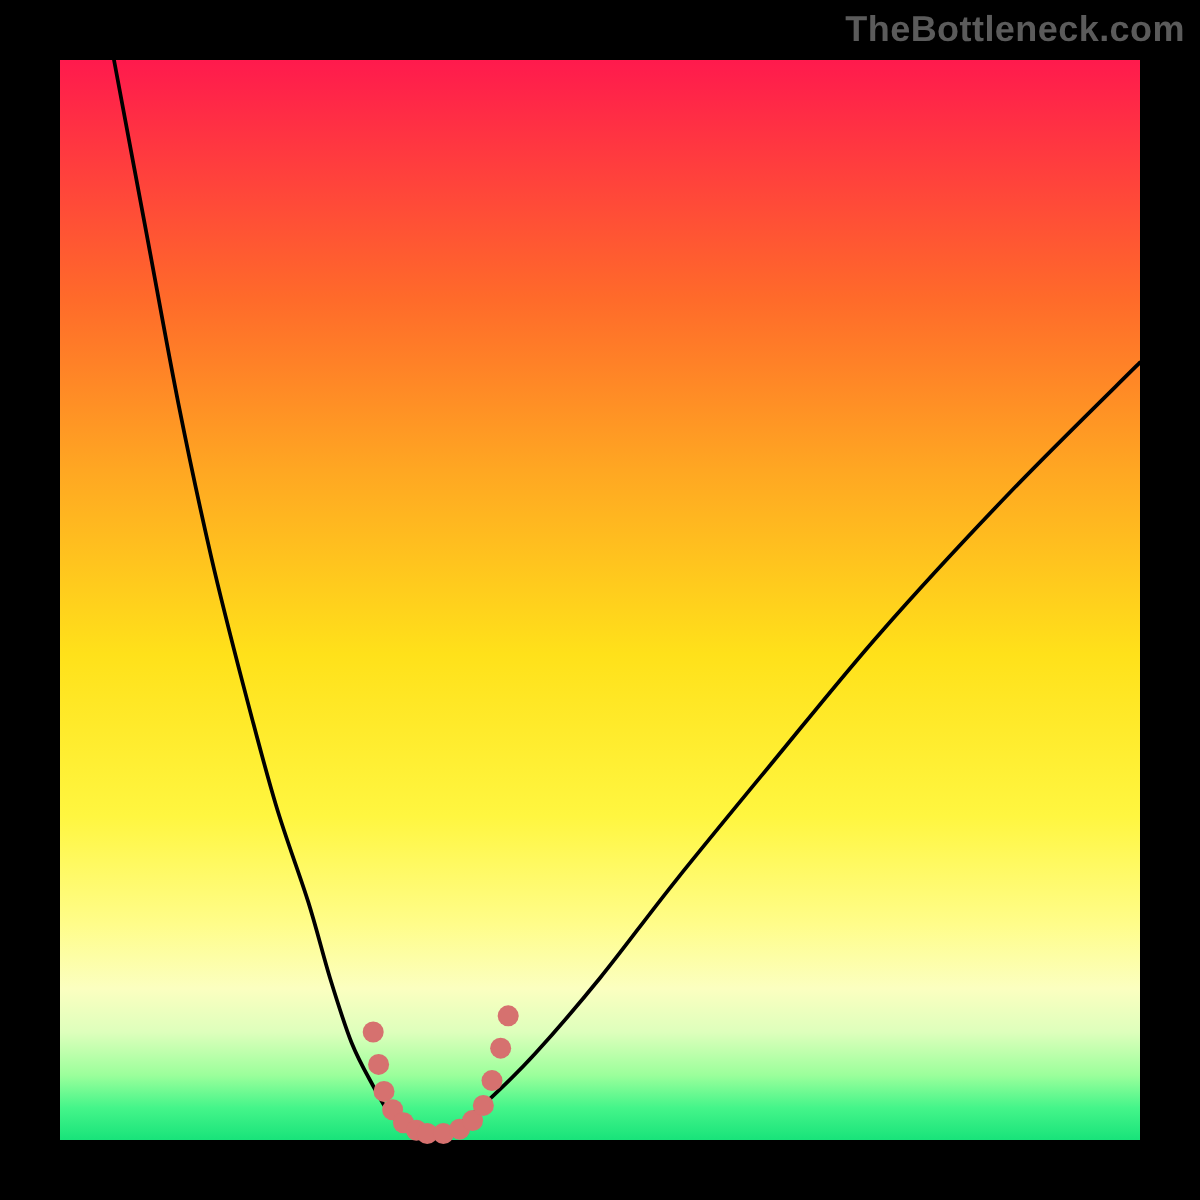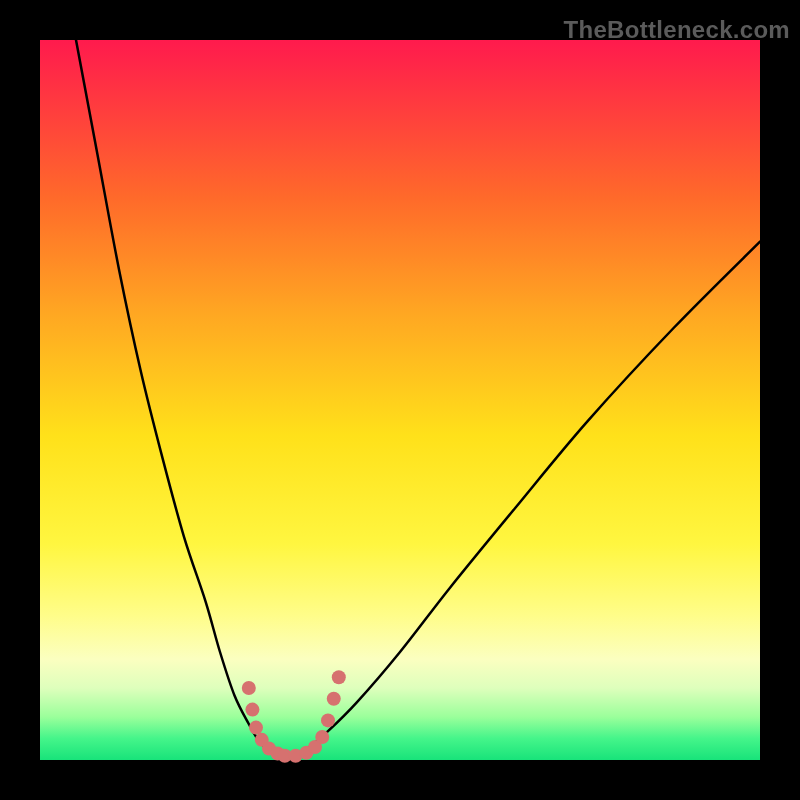--- a/index.html
+++ b/index.html
@@ -26,21 +26,21 @@
       #fffd8a 80%,
       #fbffc0 86%,
       #deffbc 90%,
       #9bff9b 94%,
       #45f58a 97%,
       #18e37a 100%
     );
   }
   .watermark {
     position: absolute;
-    top: 16px;
+    top: 6px;
     right: 10px;
     color: #5b5b5b;
     font-size: 24px;
     font-weight: 600;
     letter-spacing: 0.3px;
   }
   svg.curves {
     position: absolute;
     left: 40px;
     top: 40px;

